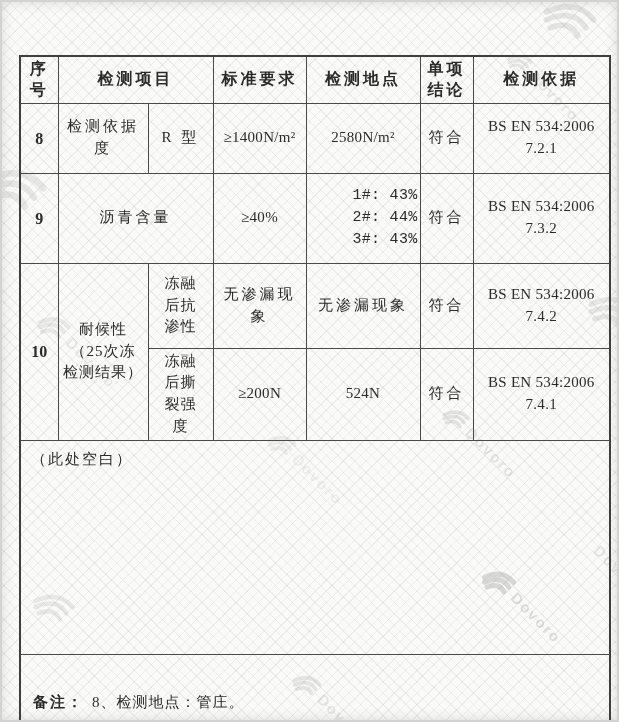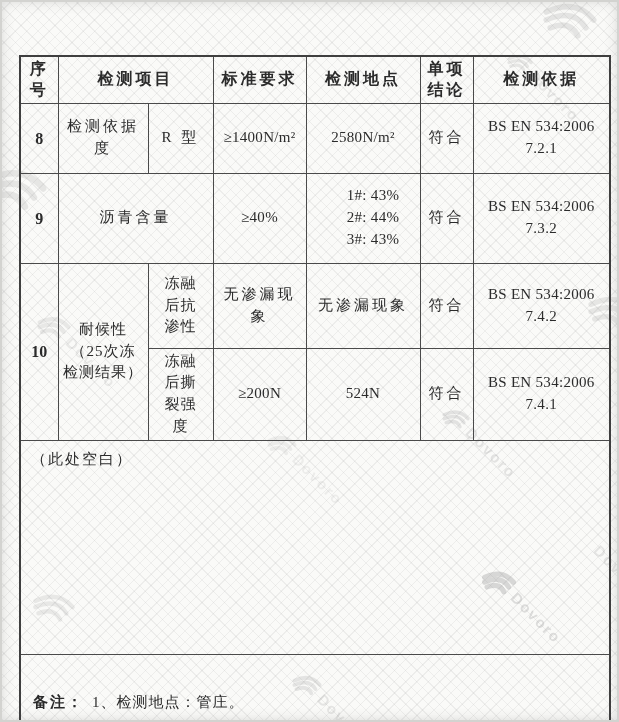--- a/index.html
+++ b/index.html
@@ -241,21 +241,21 @@
         <td class="latin">2580N/m²</td>
         <td class="cn">符合</td>
         <td class="latin">BS EN 534:2006
 7.2.1</td>
       </tr>
 
       <tr class="row-9">
         <td class="seq">9</td>
         <td class="cn" colspan="2">沥青含量</td>
         <td class="latin">≥40%</td>
-        <td class="latin" style="text-align:center; padding-left:22px;">1#: 43%
+        <td class="latin" style="text-align:right; padding-left:22px;font-family:Liberation Mono, monospace;">1#: 43%
 2#: 44%
 3#: 43%</td>
         <td class="cn">符合</td>
         <td class="latin">BS EN 534:2006
 7.3.2</td>
       </tr>
 
       <tr class="row-10a">
         <td class="seq" rowspan="2">10</td>
         <td class="cn" rowspan="2" style="letter-spacing:1px;">耐候性
@@ -282,19 +282,19 @@
         <td class="latin">BS EN 534:2006
 7.4.1</td>
       </tr>
 
       <tr class="row-blank">
         <td class="blank-cell" colspan="7">（此处空白）</td>
       </tr>
 
       <tr class="row-remark">
         <td class="remark-cell" colspan="7">
-          <span class="remark-label">备注：</span><span>1、检测地点：管庄。</span>
+          <span class="remark-label">备注：</span><span>8、检测地点：管庄。</span>
         </td>
       </tr>
     </tbody>
   </table>
 
 </div>
 
 </body></html>

